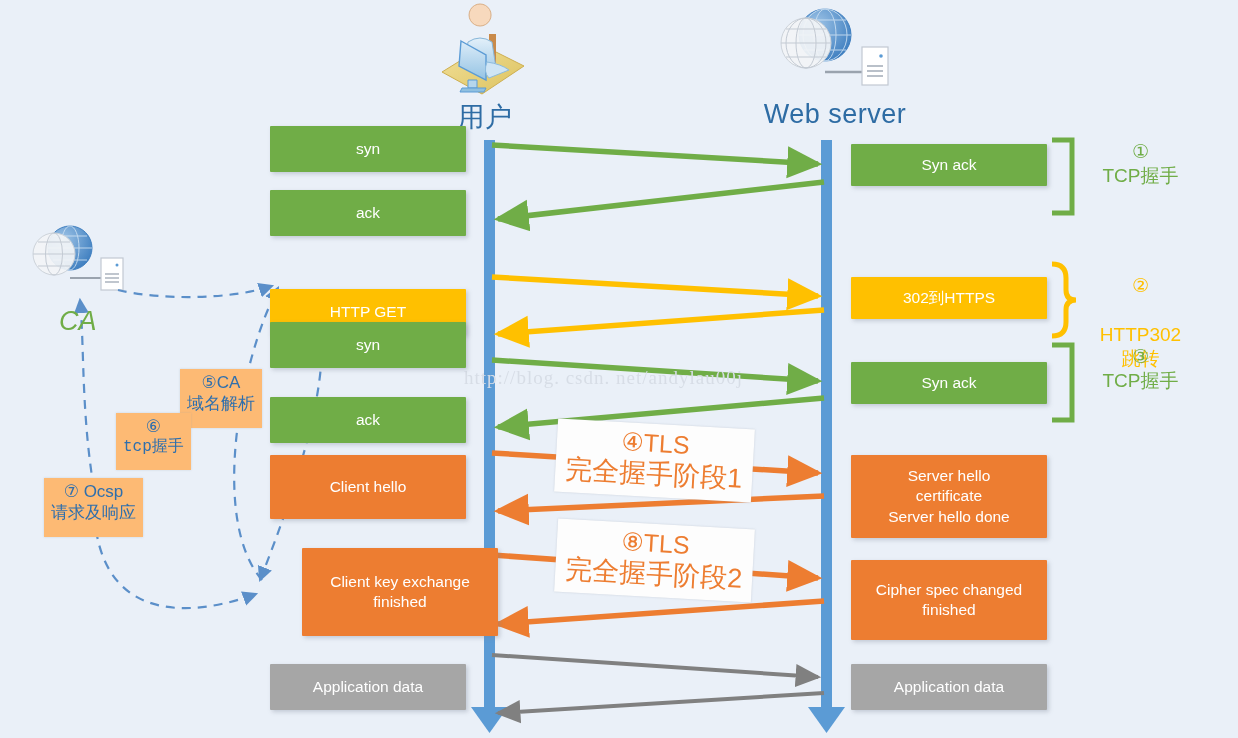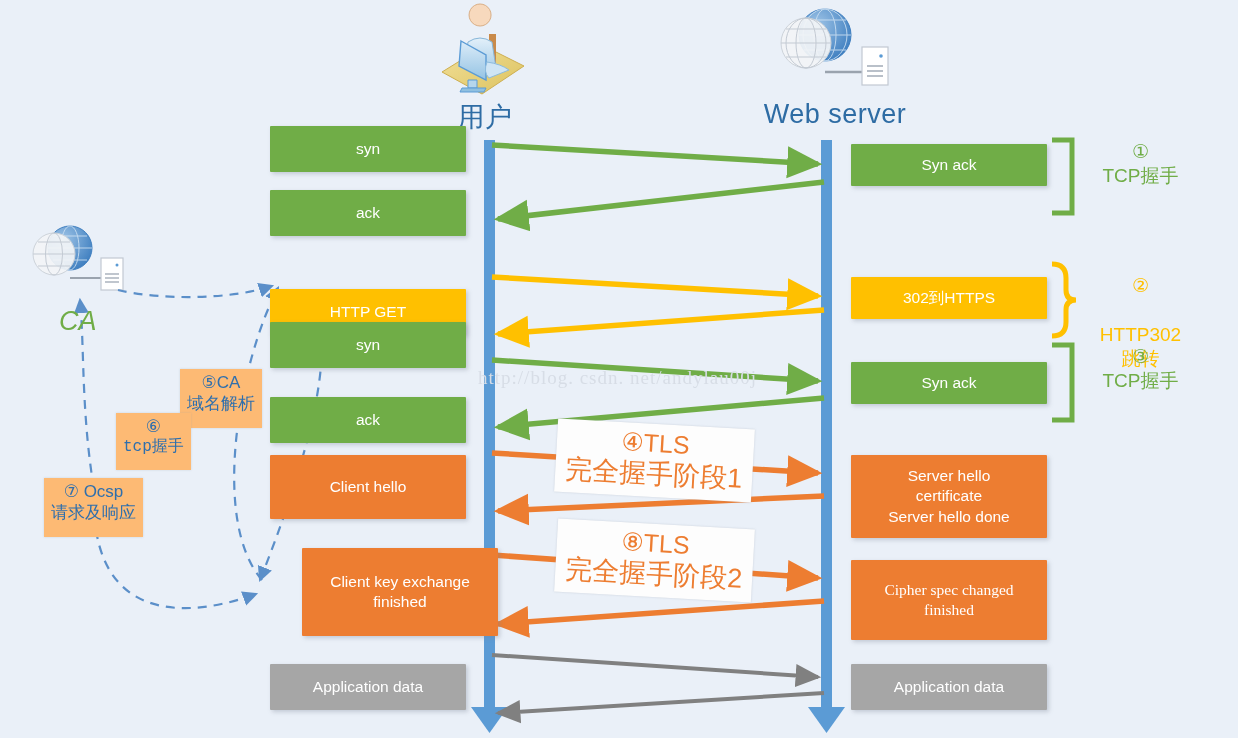--- a/index.html
+++ b/index.html
@@ -224,39 +224,39 @@
 
       <path d="M96,530 C110,620 190,618 256,594" marker-end="url(#ah-blue)"></path>
     </g>
   </svg>
 
   <div class="actor-title" style="left:420px;top:99px;width:130px;">用户</div>
   <div class="actor-title" style="left:745px;top:99px;width:180px;">Web server</div>
 
   <div class="ca-label" style="left:59px;top:306px;font-style:italic;">CA</div>
 
-  <div class="watermark" style="left:478px;top:367px;text-align:right;">http://blog. csdn. net/andylau00j</div>
+  <div class="watermark" style="left:464px;top:367px;text-align:right;">http://blog. csdn. net/andylau00j</div>
 
   <div class="msgbox c-green" style="left:270px;top:126px;width:196px;height:46px;">syn</div>
   <div class="msgbox c-green" style="left:270px;top:190px;width:196px;height:46px;">ack</div>
   <div class="msgbox c-yellow" style="left:270px;top:253px;width:196px;height:46px;margin-top:36px;">HTTP GET</div>
   <div class="msgbox c-green" style="left:270px;top:322px;width:196px;height:46px;">syn</div>
   <div class="msgbox c-green" style="left:270px;top:397px;width:196px;height:46px;">ack</div>
   <div class="msgbox c-orange" style="left:270px;top:455px;width:196px;height:64px;">Client hello</div>
   <div class="msgbox c-orange" style="left:270px;top:548px;width:196px;height:88px;white-space:pre-line;margin-left:32px;">Client key exchange
 finished</div>
   <div class="msgbox c-gray" style="left:270px;top:664px;width:196px;height:46px;">Application data</div>
 
   <div class="msgbox c-green" style="left:851px;top:144px;width:196px;height:42px;">Syn ack</div>
   <div class="msgbox c-yellow" style="left:851px;top:277px;width:196px;height:42px;">302到HTTPS</div>
   <div class="msgbox c-green" style="left:851px;top:362px;width:196px;height:42px;">Syn ack</div>
   <div class="msgbox c-orange" style="left:851px;top:455px;width:196px;height:83px;white-space:pre-line;">Server hello
 certificate
 Server hello done</div>
-  <div class="msgbox c-orange" style="left:851px;top:560px;width:196px;height:80px;white-space:pre-line;font-family:Liberation Serif, serif;">Cipher spec changed
+  <div class="msgbox c-orange" style="left:851px;top:560px;width:196px;height:80px;white-space:pre-line;">Cipher spec changed
 finished</div>
   <div class="msgbox c-gray" style="left:851px;top:664px;width:196px;height:46px;">Application data</div>
 
   <div class="phase green" style="left:1078px;top:140px;width:125px;">
     <div>①</div>
     <div>TCP握手</div>
   </div>
   <div class="phase yellow" style="left:1078px;top:250px;width:125px;white-space:pre-line;">
     <div>②</div>
     <div style="white-space:pre-line;">HTTP302

